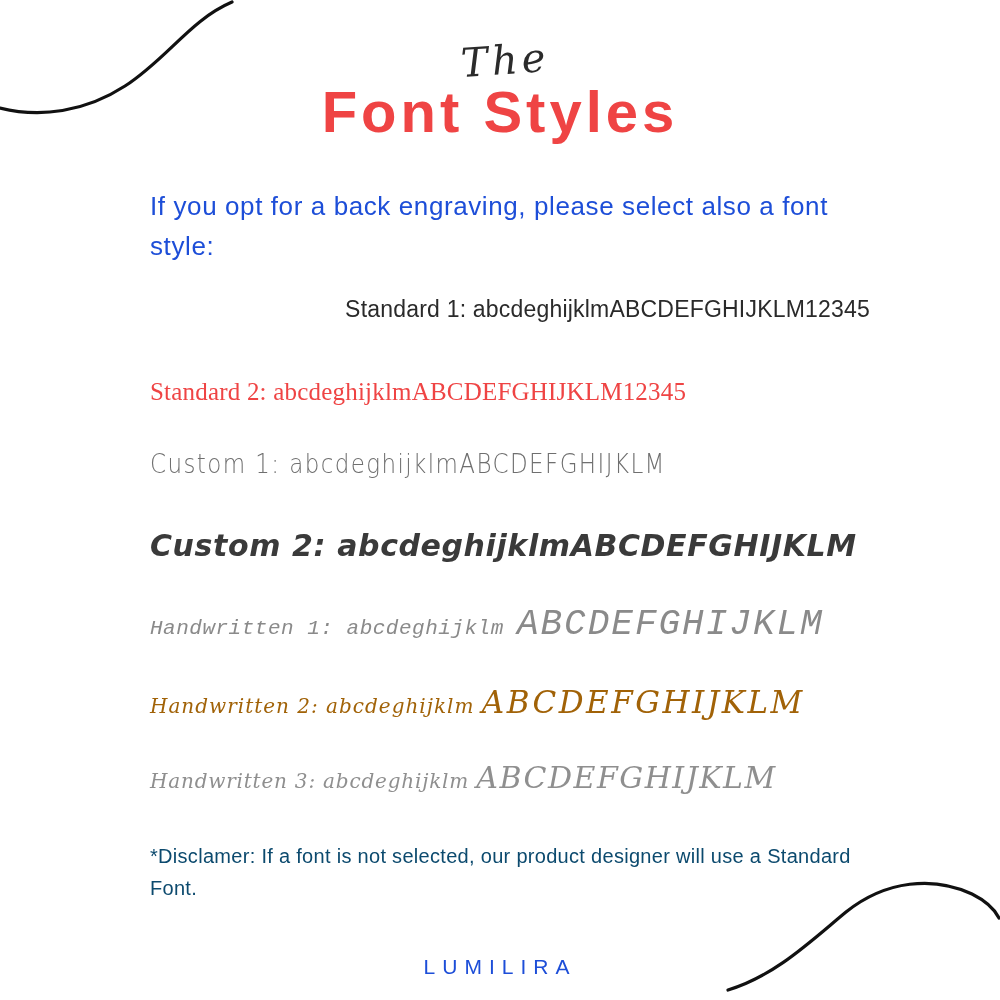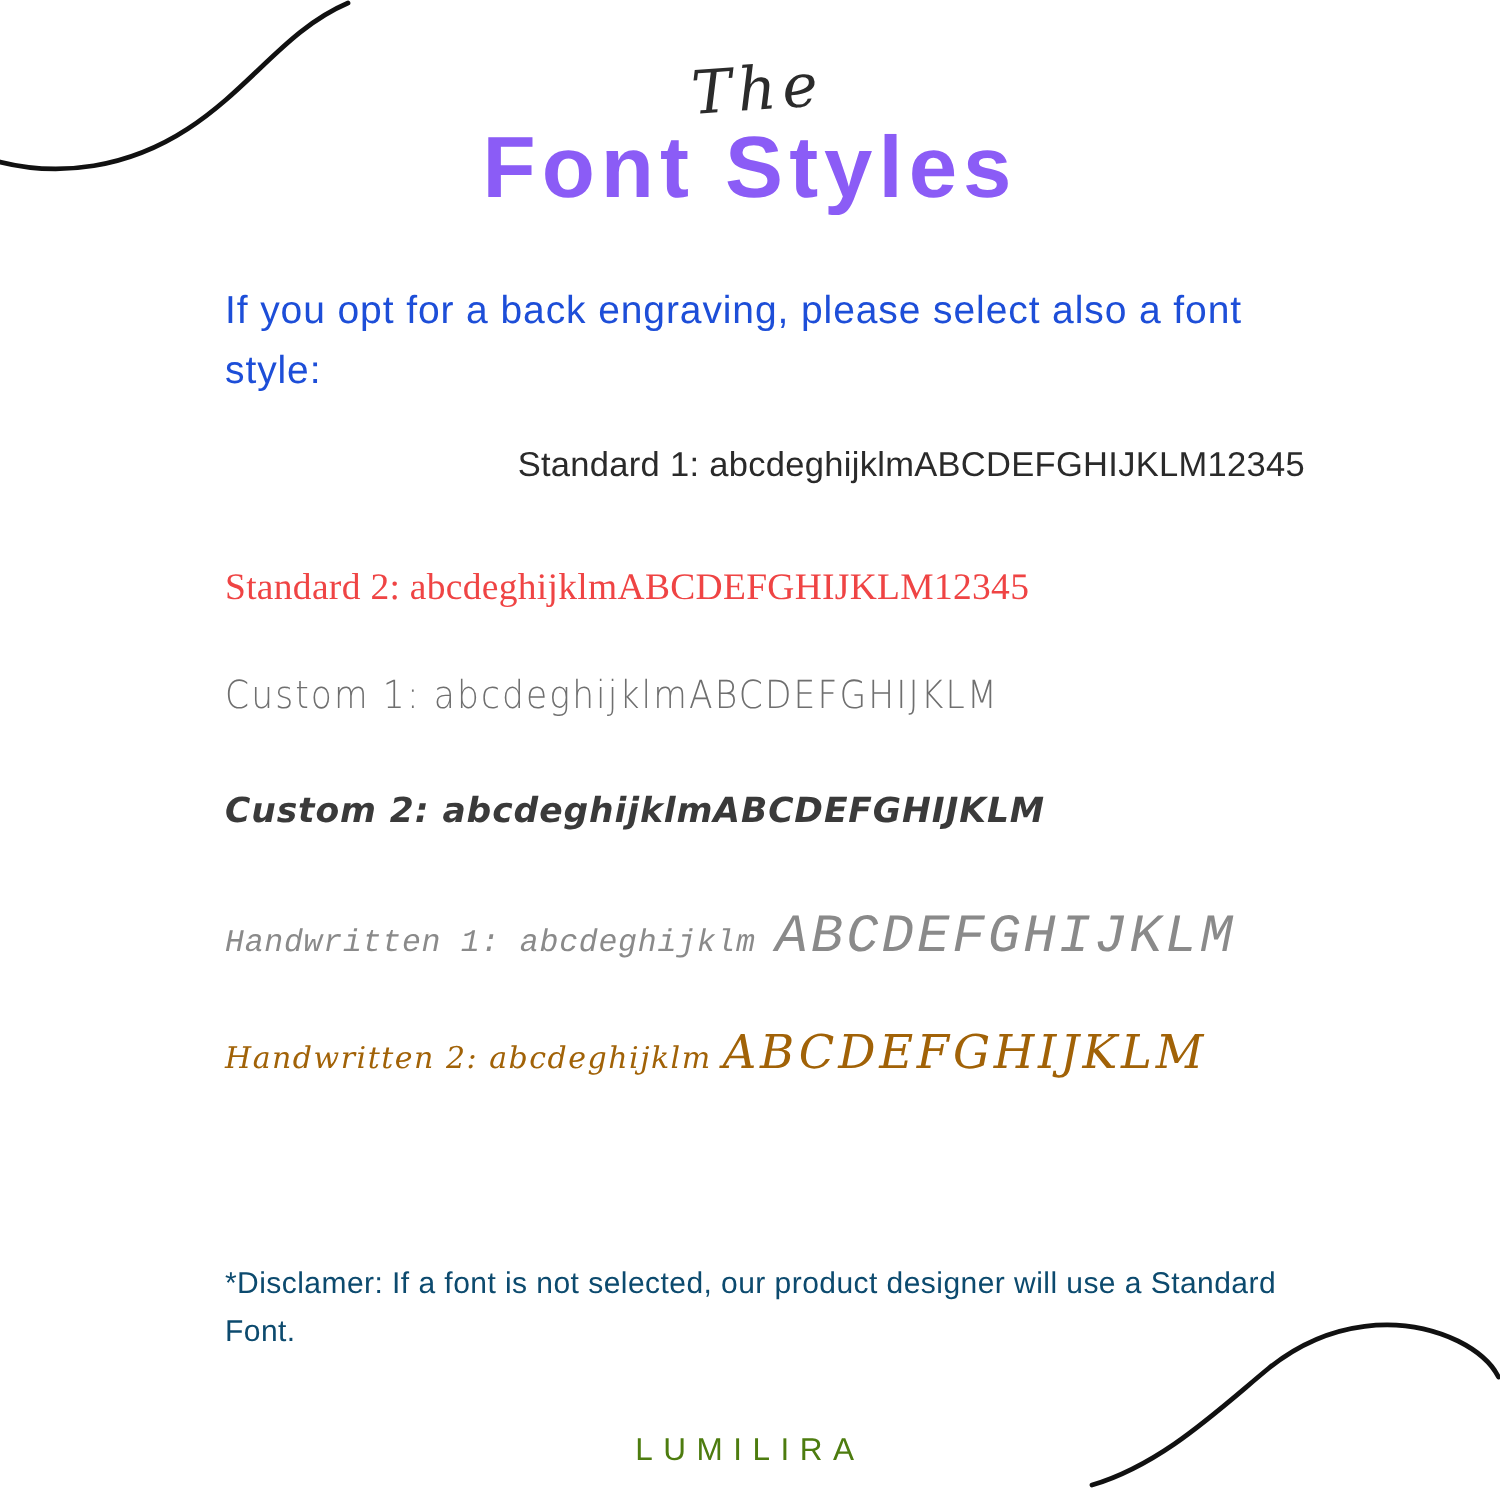--- a/index.html
+++ b/index.html
@@ -45,21 +45,21 @@
     transform: rotate(-4deg);
     display: inline-block;
     margin-bottom: -14px;
     margin-left: 10px;
   }
   .title {
     font-family: "Liberation Sans", sans-serif;
     font-size: 58px;
     font-weight: bold;
     letter-spacing: 4px;
-    color: #8b5cf6;
+    color: #ef4444;
     line-height: 1.1;
     margin-top: 2px;
   }
 
   .intro {
     position: absolute;
     top: 186px;
     left: 150px;
     width: 690px;
     font-size: 26px;
@@ -108,21 +108,21 @@
     font-size: 23px;
     color: #6f6f6f;
     letter-spacing: 1.4px;
     transform: scaleY(1.12);
     transform-origin: left center;
   }
   
   .s4 {
     height: 76px;
     font-family: "DejaVu Sans", sans-serif;
-    font-size: 23px;
+    font-size: 30px;
     font-weight: 600;
     font-style: italic;
     color: #3a3a3a;
     letter-spacing: 0.6px;
   }
   
   .s5 {
     height: 80px;
     font-family: Liberation Mono, monospace;
     font-style: italic;
@@ -166,21 +166,21 @@
 
   .brand {
     position: absolute;
     top: 955px;
     left: 0;
     width: 1000px;
     text-align: center;
     font-size: 21px;
     letter-spacing: 7px;
     font-weight: 500;
-    color: #4d7c0f;
+    color: #1d4ed8;
   }
 </style>
 </head>
 <body>
 
 <div class="page">
 
   <svg class="deco deco-tl" width="260" height="200" viewBox="0 0 260 200">
     <path d="M0 108 C 40 118, 85 112, 125 86 C 168 58, 190 20, 232 2" fill="none" stroke="#111111" stroke-width="3.2" stroke-linecap="round"></path>
   </svg>
@@ -223,20 +223,25 @@
       <span class="specimen">abcdeghijklm</span>
       <span class="specimen big">ABCDEFGHIJKLM</span>
     </div>
 
     <div class="sample s6">
       <span class="label">Handwritten 2:</span>
       <span class="specimen">abcdeghijklm</span>
       <span class="specimen big">ABCDEFGHIJKLM</span>
     </div>
 
+    <div class="sample s7">
+      <span class="label">Handwritten 3:</span>
+      <span class="specimen">abcdeghijklm</span>
+      <span class="specimen big">ABCDEFGHIJKLM</span>
+    </div>
 
   </div>
 
   <div class="disclaimer">*Disclamer: If a font is not selected, our product designer will use a Standard Font.</div>
 
   <div class="brand">LUMILIRA</div>
 
 </div>
 
 </body></html>

